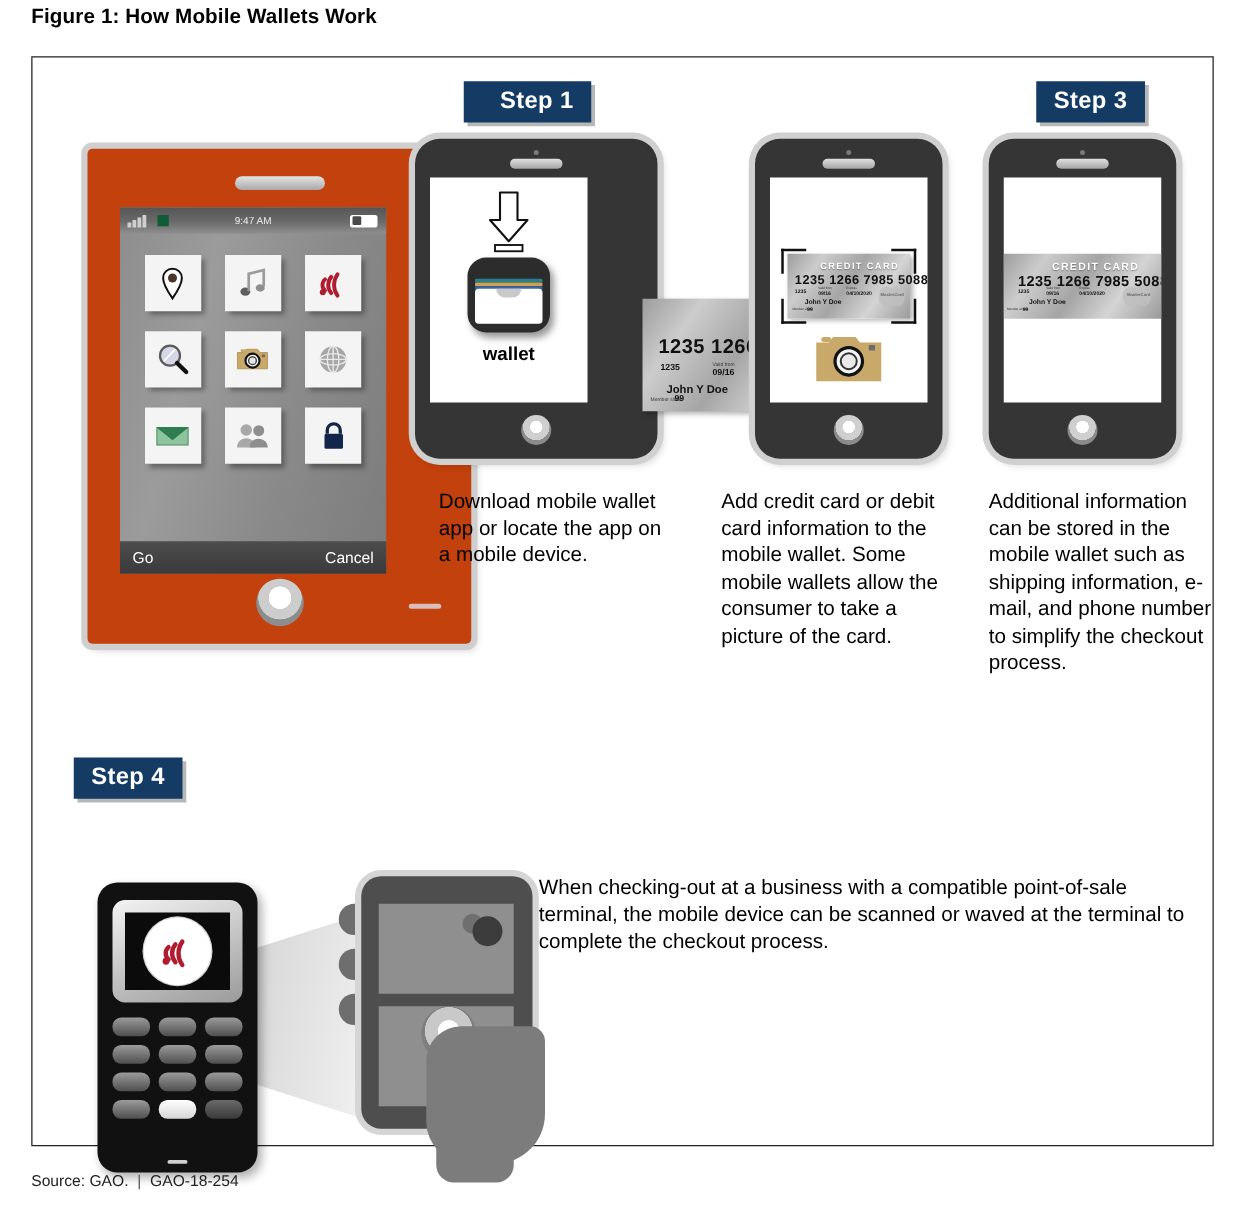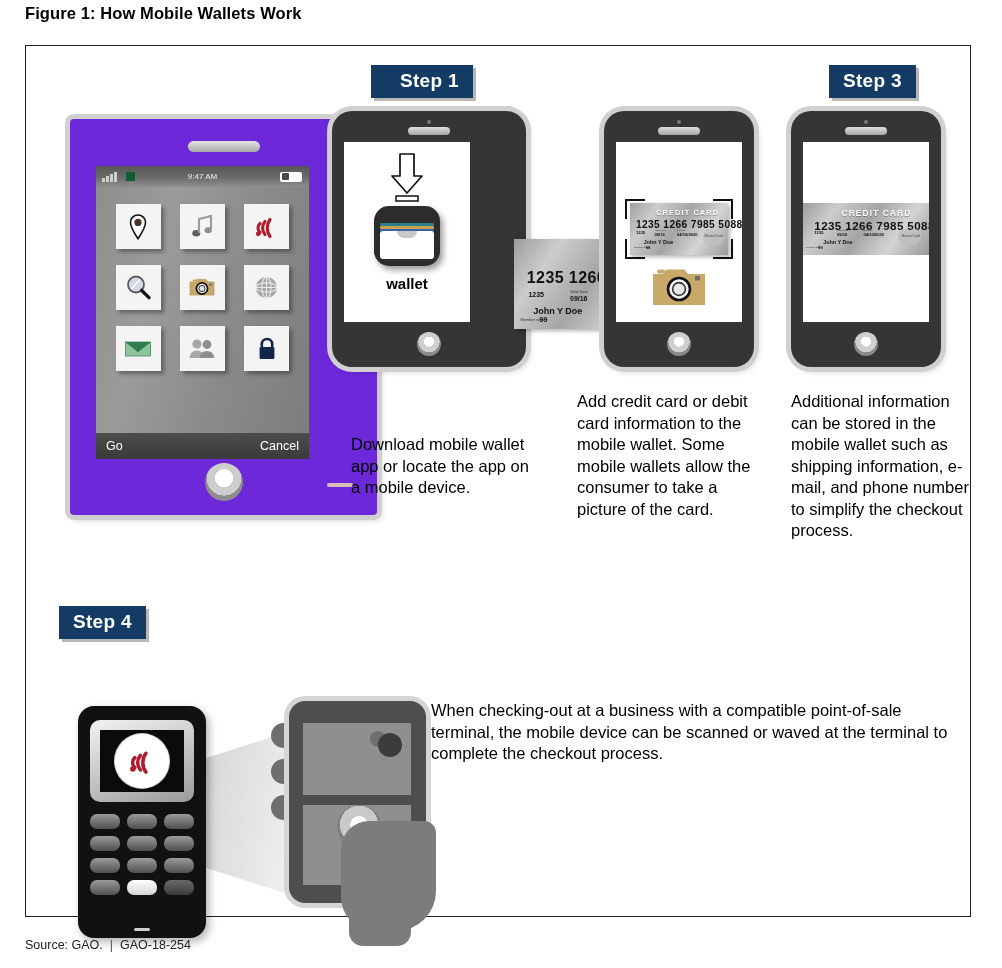--- a/index.html
+++ b/index.html
@@ -13,21 +13,21 @@
   .source-line .sep{padding:0 7px;color:#555;}
 
   
   .step-badge{position:absolute;background:#133b63;color:#fff;font-weight:bold;font-size:19px;
      padding:5px 14px 6px;letter-spacing:.3px;box-shadow:3px 3px 0 rgba(170,170,170,.85);}
 
   
   .phone{position:absolute;background:#2f2f2f;border-radius:22px;box-shadow:0 0 0 5px #cfcfcf, 3px 4px 7px rgba(0,0,0,.25);}
 
   
-  #big-phone{left:44px;top:73px;width:307px;height:396px;border-radius:4px;background:#6d28d9;}
+  #big-phone{left:44px;top:73px;width:307px;height:396px;border-radius:4px;background:#c2410c;}
   #big-phone .bp-speaker{position:absolute;left:50%;transform:translateX(-50%);top:22px;width:72px;height:11px;border-radius:6px;
      background:linear-gradient(180deg,#e4e4e4,#a9a9a9);}
   #big-phone .bp-cam{position:absolute;right:26px;top:23px;width:9px;height:9px;border-radius:50%;background:#1e2a22;box-shadow:0 0 0 1px #555;}
   #big-phone .bp-screen{position:absolute;left:26px;top:47px;width:213px;height:293px;
      background:linear-gradient(105deg,#8d8d8d 0%,#9b9b9b 30%,#8a8a8a 62%,#7c7c7c 100%);}
   #big-phone .bp-statusbar{position:relative;height:21px;background:linear-gradient(180deg,#555 0%,#6b6b6b 55%,#8f8f8f 100%);
      display:flex;align-items:center;color:#e8e8e8;font-size:8px;}
   .sig{display:flex;align-items:flex-end;gap:1.5px;margin-left:6px;height:10px;}
   .sig i{display:block;width:2.5px;background:#cfcfcf;}
   .sig i:nth-child(1){height:4px}.sig i:nth-child(2){height:6px}.sig i:nth-child(3){height:8px}.sig i:nth-child(4){height:10px}
@@ -249,21 +249,21 @@
         <div class="w-strip s2"></div>
         <div class="w-strip s3"></div>
         <div class="w-body"></div>
         <div class="w-notch"></div>
       </div>
       <div class="wallet-label">wallet</div>
     </div>
     <div class="sp-home"></div>
   </div>
 
-  <div class="steptext" style="left:325px;top:345px;width:180px;margin-top:43px;">Download mobile wallet app or locate the app on a mobile device.</div>
+  <div class="steptext" style="left:325px;top:345px;width:180px;">Download mobile wallet app or locate the app on a mobile device.</div>
 
   <div class="step-badge" style="left:607px;top:30px;margin-top:33px;">Step 2</div>
 
   <div class="cc" style="position:absolute;left:488px;top:193px;width:160px;height:90px;z-index:1;">
     <div class="cc-title" style="font-size:11px;right:4%;top:14%;">CREDI</div>
     <div class="cc-num" style="font-size:16px;top:33%;left:8%;">1235 1266</div>
     <div class="cc-s" style="font-size:7px;left:9%;top:58%;">1235</div>
     <div class="cc-lbl" style="font-size:4px;left:35%;top:56%;">Valid from</div>
     <div class="cc-s" style="font-size:7px;left:35%;top:62%;">09/16</div>
     <div class="cc-lbl" style="font-size:4px;left:72%;top:56%;">Exp</div>

